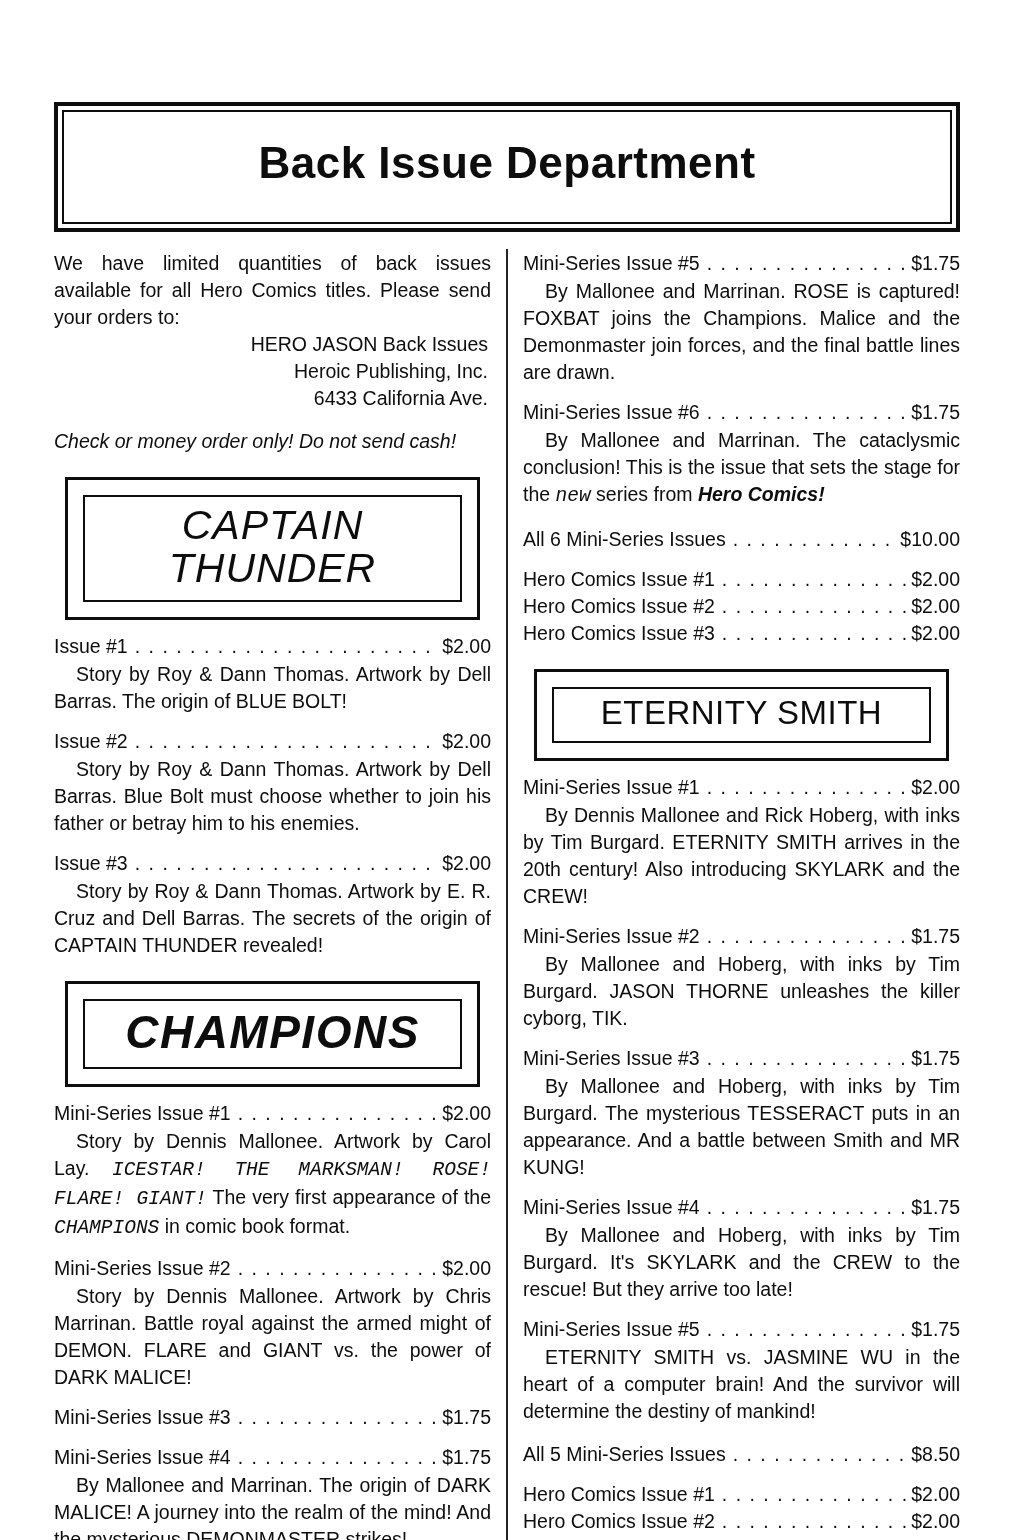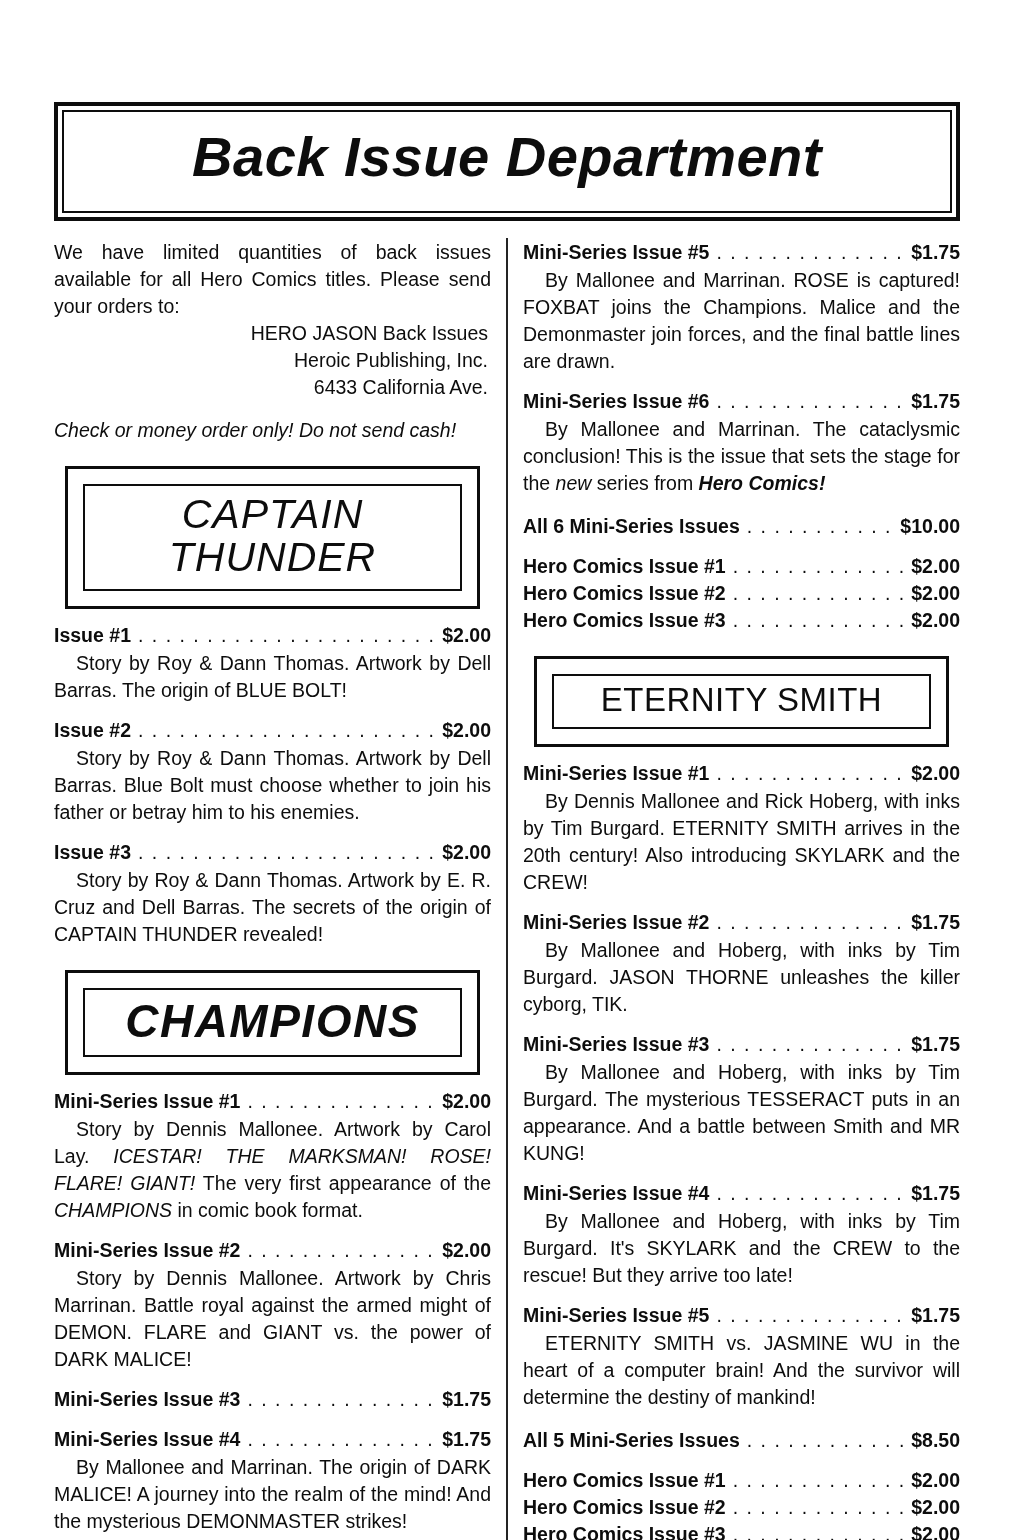--- a/index.html
+++ b/index.html
@@ -5,50 +5,50 @@
   html, body { margin: 0; padding: 0; background: #d9d9d9; }
   .page {
     width: 1014px; min-height: 1540px; margin: 0 auto; background: #ffffff;
     color: #0d0d0d; font-family: "Liberation Sans", sans-serif;
     font-size: 19.5px; line-height: 27px;
     padding: 102px 54px 48px; box-sizing: border-box;
   }
   p { margin: 0; }
   .title-box { border: 4px solid #0d0d0d; padding: 4px; }
   .title-box-inner { border: 2px solid #0d0d0d; text-align: center; padding: 16px 8px 24px; }
-  .page-title { margin: 0; font-size: 56px; line-height: 1.05; font-weight: 700; font-style: italic; letter-spacing: 0.5px; }
+  .page-title { margin: 12px; font-size: 44px; line-height: 1.05; font-weight: 700; letter-spacing: 0.5px; }
   .columns { display: flex; margin-top: 17px; align-items: stretch; }
   .col { flex: 1 1 0; min-width: 0; }
   .col-left { padding-right: 15px; }
   .col-right { padding-left: 15px; }
   .col-divider { width: 2px; background: #242424; flex: 0 0 auto; }
   .col > :first-child { margin-top: 1px; }
   .justify { text-align: justify; }
   .address { text-align: right; padding-right: 3px; }
   .payment-note { font-style: italic; margin-top: 16px; }
   .section-box { border: 3px solid #0d0d0d; padding: 15px; margin: 22px 11px 8px; }
   .section-box-inner { border: 2px solid #0d0d0d; text-align: center; padding: 7px 4px 10px; }
   .section-title { margin: 0; line-height: 1.05; font-family: "Liberation Sans", sans-serif; }
   .st-captain { font-size: 41px; font-weight: 400; font-style: italic; letter-spacing: 1px; }
   .st-champions { font-size: 46px; font-weight: 700; font-style: italic; letter-spacing: 1.5px; }
   .st-eternity { font-size: 33px; font-weight: 400; letter-spacing: 0.5px; }
   .entry { margin-top: 13px; }
-  .entry-line { display: flex; align-items: baseline; font-weight: 700; text-align: center; }
+  .entry-line { display: flex; align-items: baseline; font-weight: 400; text-align: center; }
   .entry-label { white-space: nowrap; }
   .leader { flex: 1 1 auto; overflow: hidden; white-space: nowrap; font-weight: 400; margin: 0 5px 0 7px; }
   .leader::after {
     content: ". . . . . . . . . . . . . . . . . . . . . . . . . . . . . . . . . . . . . . . . . . . . . . . . . . . .";
     letter-spacing: 1.5px;
   }
   .entry-price { white-space: nowrap; }
   .entry-desc { text-indent: 22px; text-align: justify; margin-top: 1px; }
   .standalone-total { margin-top: 16px; }
   .totals-group { margin-top: 13px; }
   .totals-group .entry-line { margin: 0; }
-  .it { font-style: italic; }
+  .it { font-style: italic; font-family: Liberation Mono, monospace; }
   .bit { font-style: italic; font-weight: 700; }
 </style>
 </head>
 <body>
 
 <div class="page">
 
   <div class="title-box">
     <div class="title-box-inner">
       <h1 class="page-title">Back Issue Department</h1>

